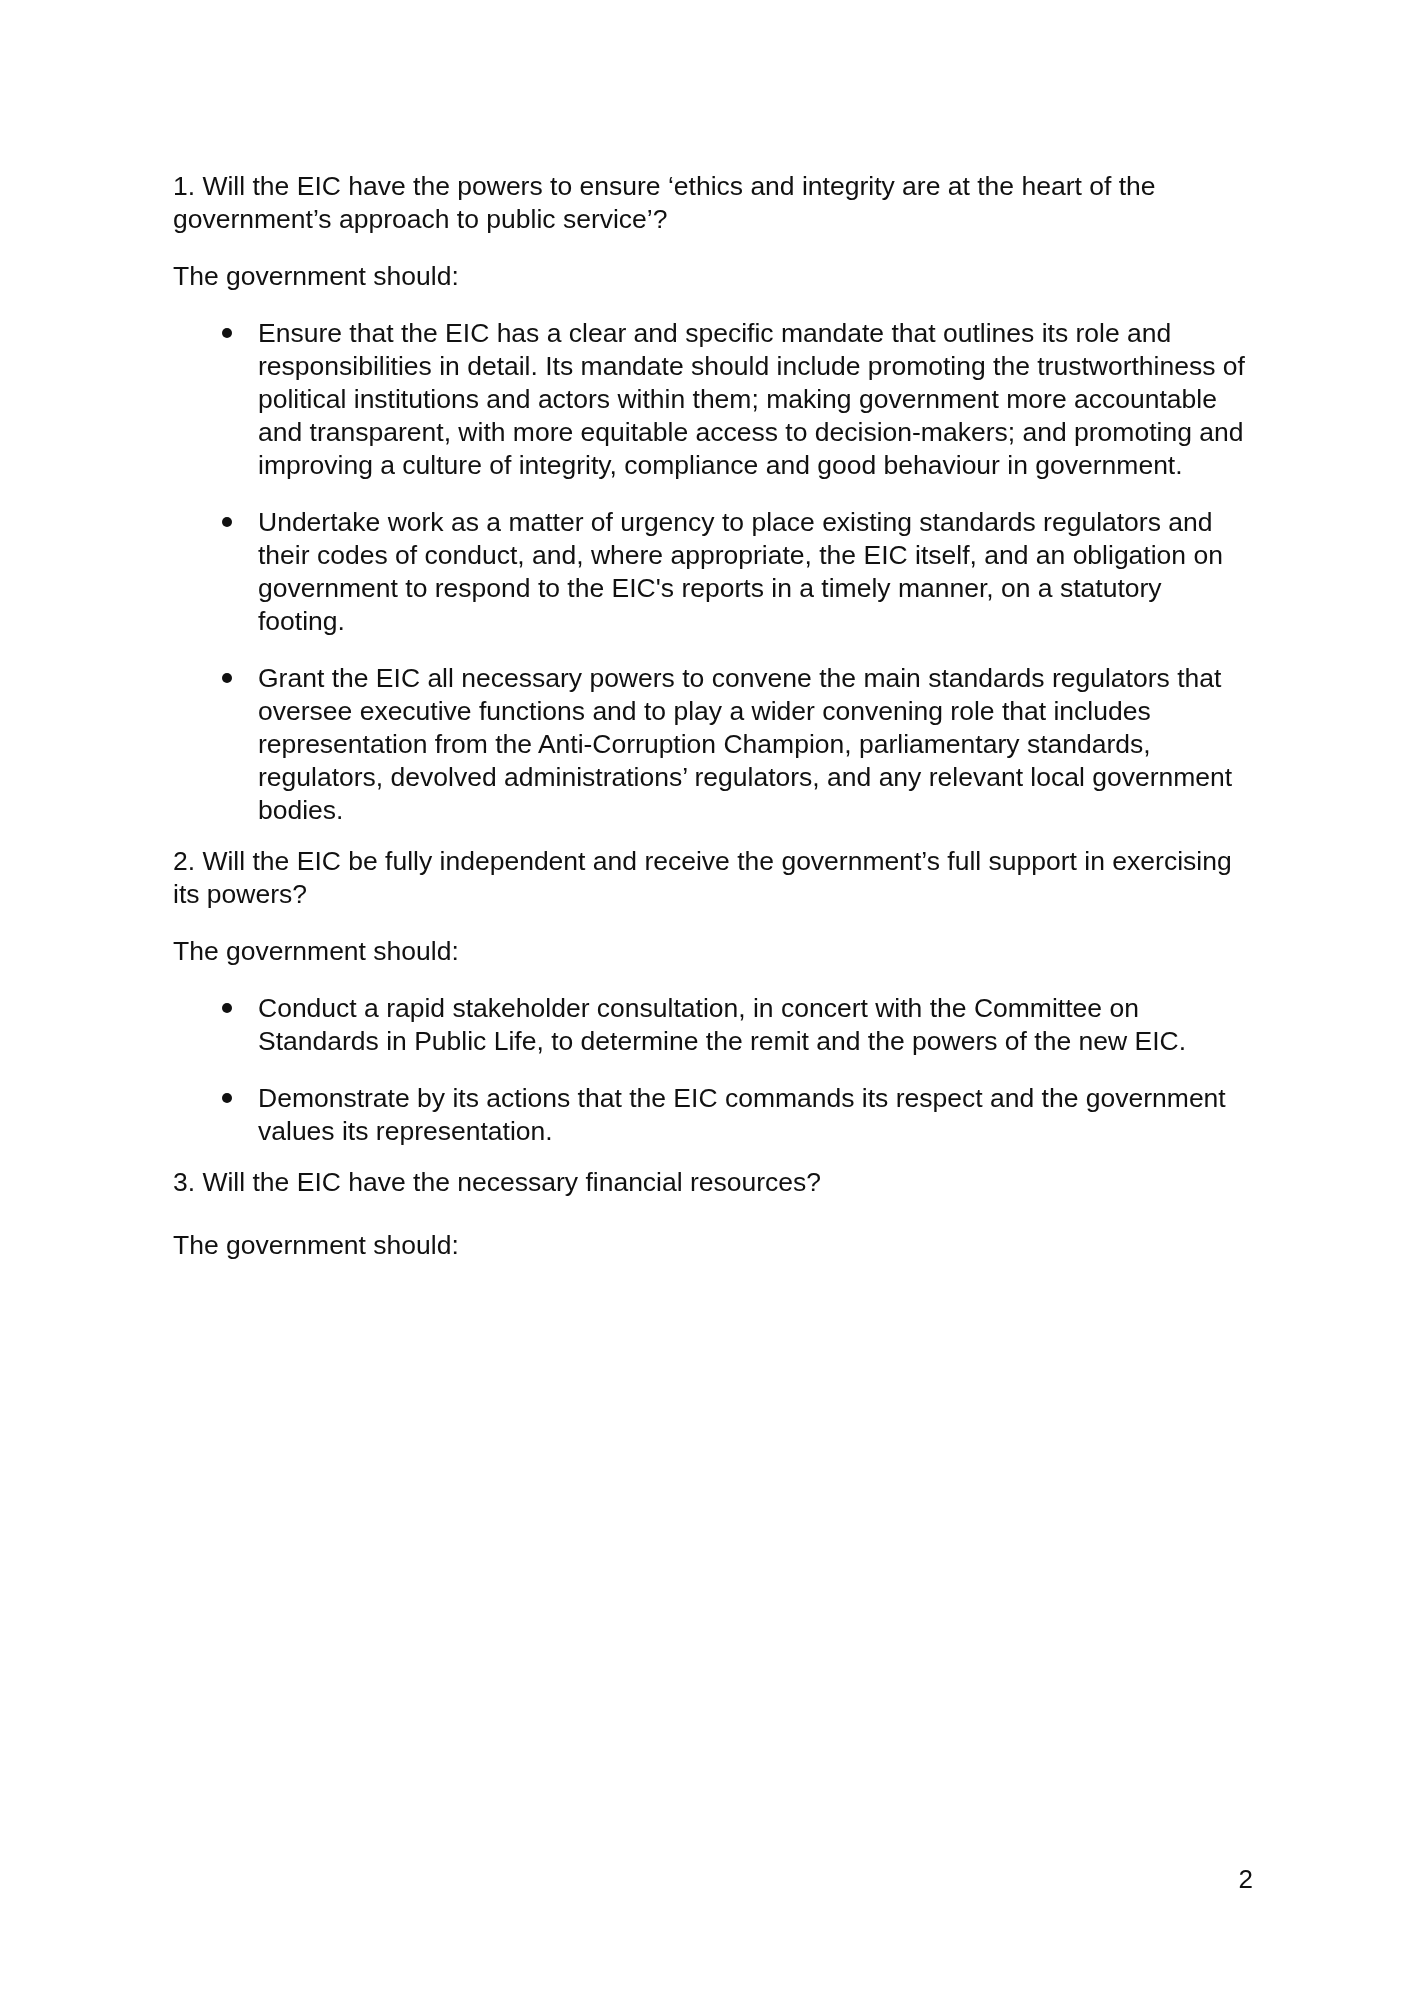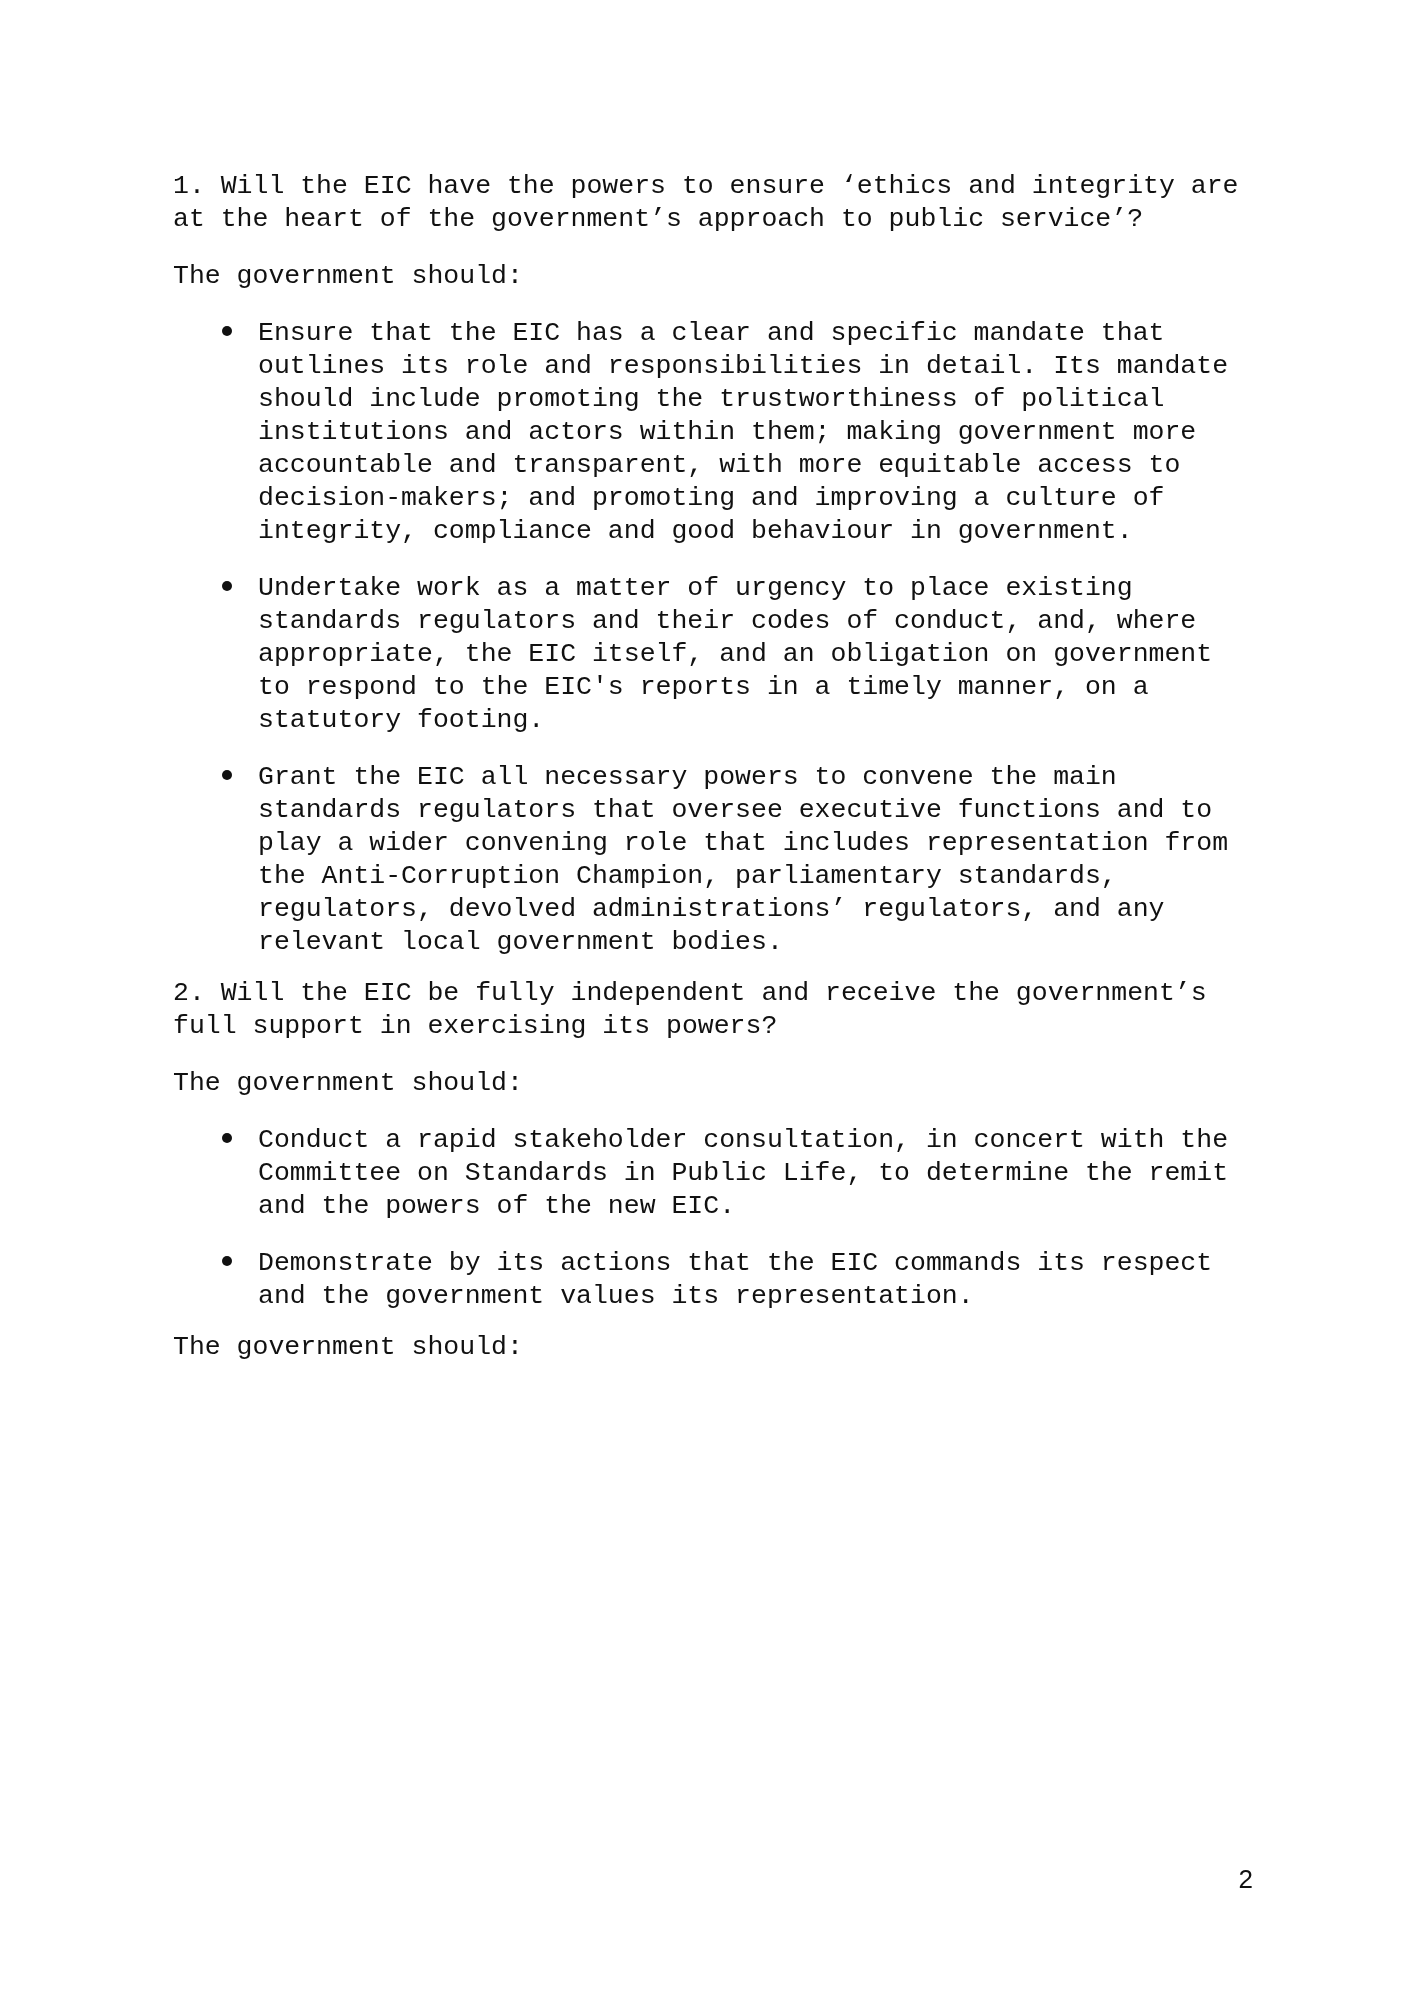--- a/index.html
+++ b/index.html
@@ -15,21 +15,20 @@
       font-family: "Liberation Sans", sans-serif;
       color: #111111;
       font-size: 26.5px;
       line-height: 33px;
     }
     .page {
       position: absolute;
       left: 173px;
       top: 170px;
       width: 1080px;
-      font-family: Liberation Mono, monospace;
     }
     .question {
       margin: 0 0 24px 0;
     }
     .lead {
       margin: 0 0 24px 0;
     }
     ul.bullets {
       list-style: none;
       margin: 0;
@@ -99,18 +98,19 @@
         <span>Conduct a rapid stakeholder consultation, in concert with the Committee on Standards in Public Life, to determine the remit and the powers of the new EIC.</span>
       </li>
       <li style="margin-bottom:18px;">
         <span class="bullet"></span>
         <span>Demonstrate by its actions that the EIC commands its respect and the government values its representation.</span>
       </li>
     </ul>
   </div>
 
   <div class="section">
+    <p class="question" style="margin-bottom:30px;">3. Will the EIC have the necessary financial resources?</p>
     <p class="lead" style="margin-bottom:30px;">The government should:</p>
   </div>
 
 </div>
 
 <div class="page-number">2</div>
 
 </body></html>

